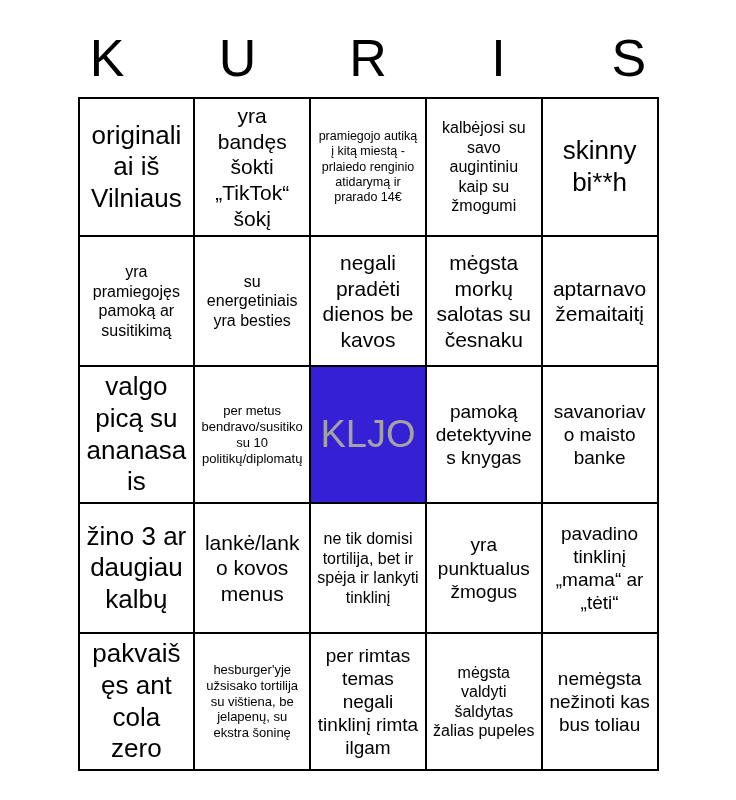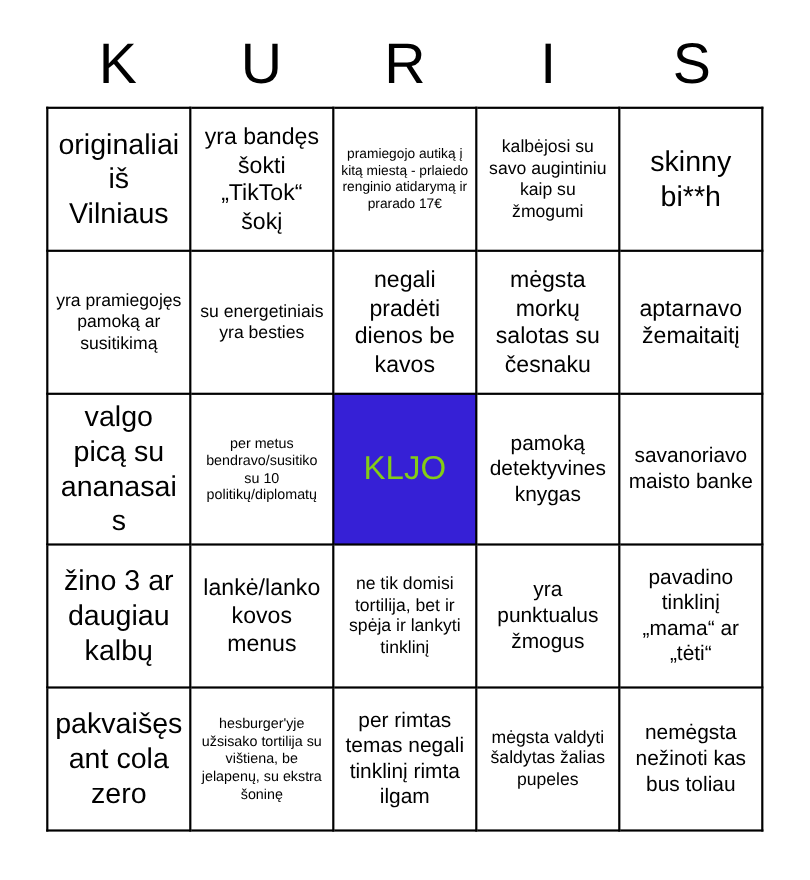--- a/index.html
+++ b/index.html
@@ -33,21 +33,21 @@
   .title-letter {
     flex: 1 1 0;
     text-align: center;
     font-size: 52px;
     font-weight: normal;
     letter-spacing: 0;
     line-height: 1.1;
     font-family: "Liberation Sans", sans-serif;
   }
   .grid {
-    width: 652px;
+    width: 581px;
     border: 2px solid #000000;
     border-collapse: collapse;
     table-layout: fixed;
   }
   .grid td {
     border: 2px solid #000000;
     width: 20%;
     height: 130px;
     text-align: center;
     vertical-align: middle;
@@ -58,43 +58,43 @@
   }
   
   .fs-xl { font-size: 26px; }
   .fs-lg { font-size: 21px; }
   .fs-md { font-size: 19px; }
   .fs-sm { font-size: 16px; }
   .fs-xs { font-size: 13px; }
   .fs-xxs { font-size: 12.5px; }
   .free {
     background: #3620d6;
-    color: #84cc16;
-    font-size: 30px;
+    color: #a3a3a3;
+    font-size: 38px;
   }
 </style>
 </head>
 <body>
 
 <div class="bingo-wrap">
 
   <div class="title-row">
     <div class="title-letter">K</div>
     <div class="title-letter">U</div>
     <div class="title-letter">R</div>
     <div class="title-letter">I</div>
     <div class="title-letter">S</div>
   </div>
 
   <table class="grid">
     <tbody>
       <tr>
         <td class="fs-xl">originaliai iš Vilniaus</td>
         <td class="fs-lg">yra bandęs šokti „TikTok“ šokį</td>
-        <td class="fs-xxs">pramiegojo autiką į kitą miestą - prlaiedo renginio atidarymą ir prarado 17€</td>
+        <td class="fs-xxs">pramiegojo autiką į kitą miestą - prlaiedo renginio atidarymą ir prarado 14€</td>
         <td class="fs-sm">kalbėjosi su savo augintiniu kaip su žmogumi</td>
         <td class="fs-xl">skinny bi**h</td>
       </tr>
       <tr>
         <td class="fs-sm">yra pramiegojęs pamoką ar susitikimą</td>
         <td class="fs-sm">su energetiniais yra besties</td>
         <td class="fs-lg">negali pradėti dienos be kavos</td>
         <td class="fs-lg">mėgsta morkų salotas su česnaku</td>
         <td class="fs-lg">aptarnavo žemaitaitį</td>
       </tr>

